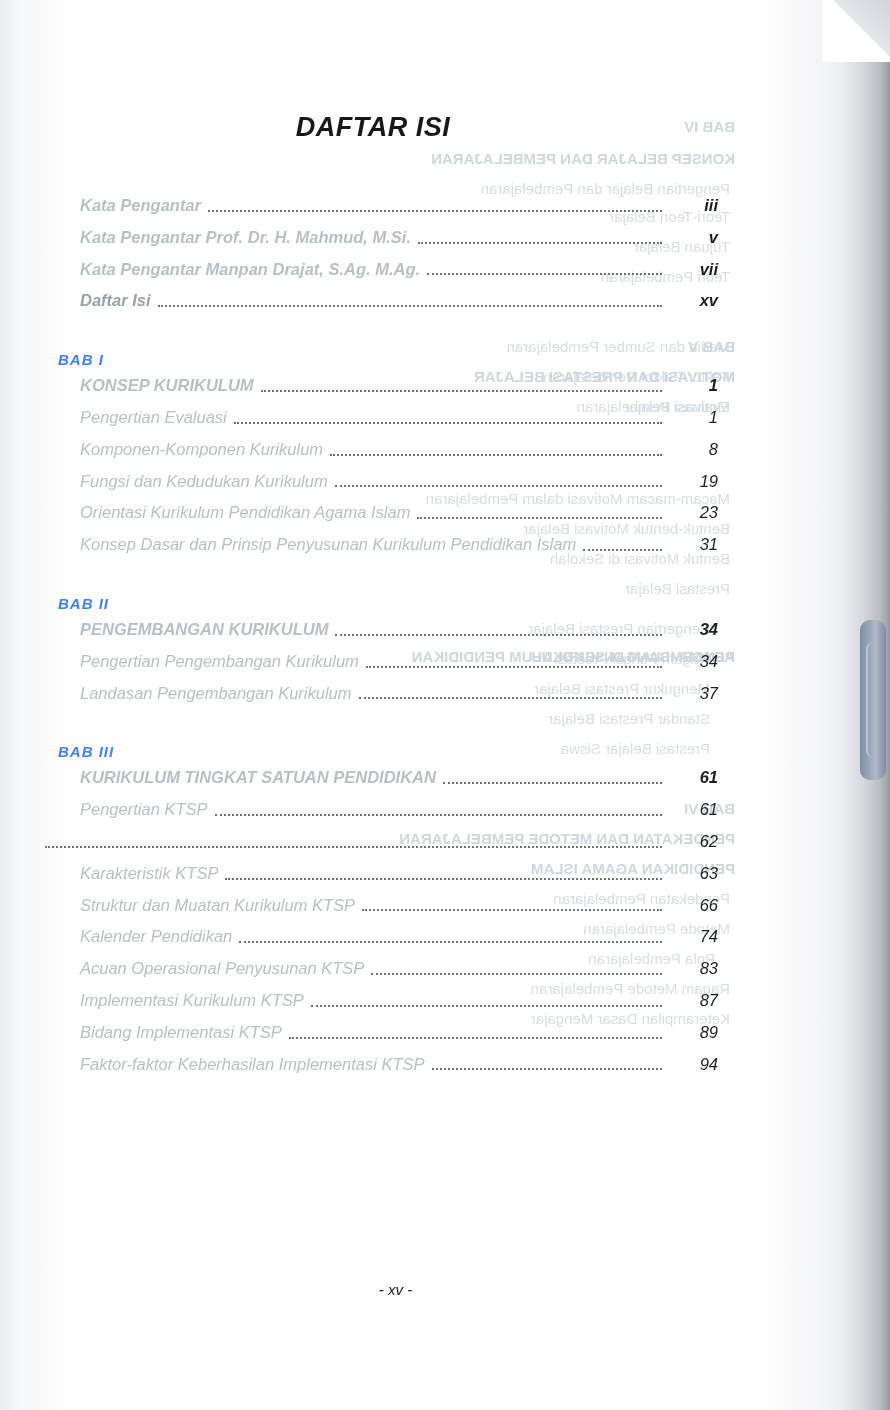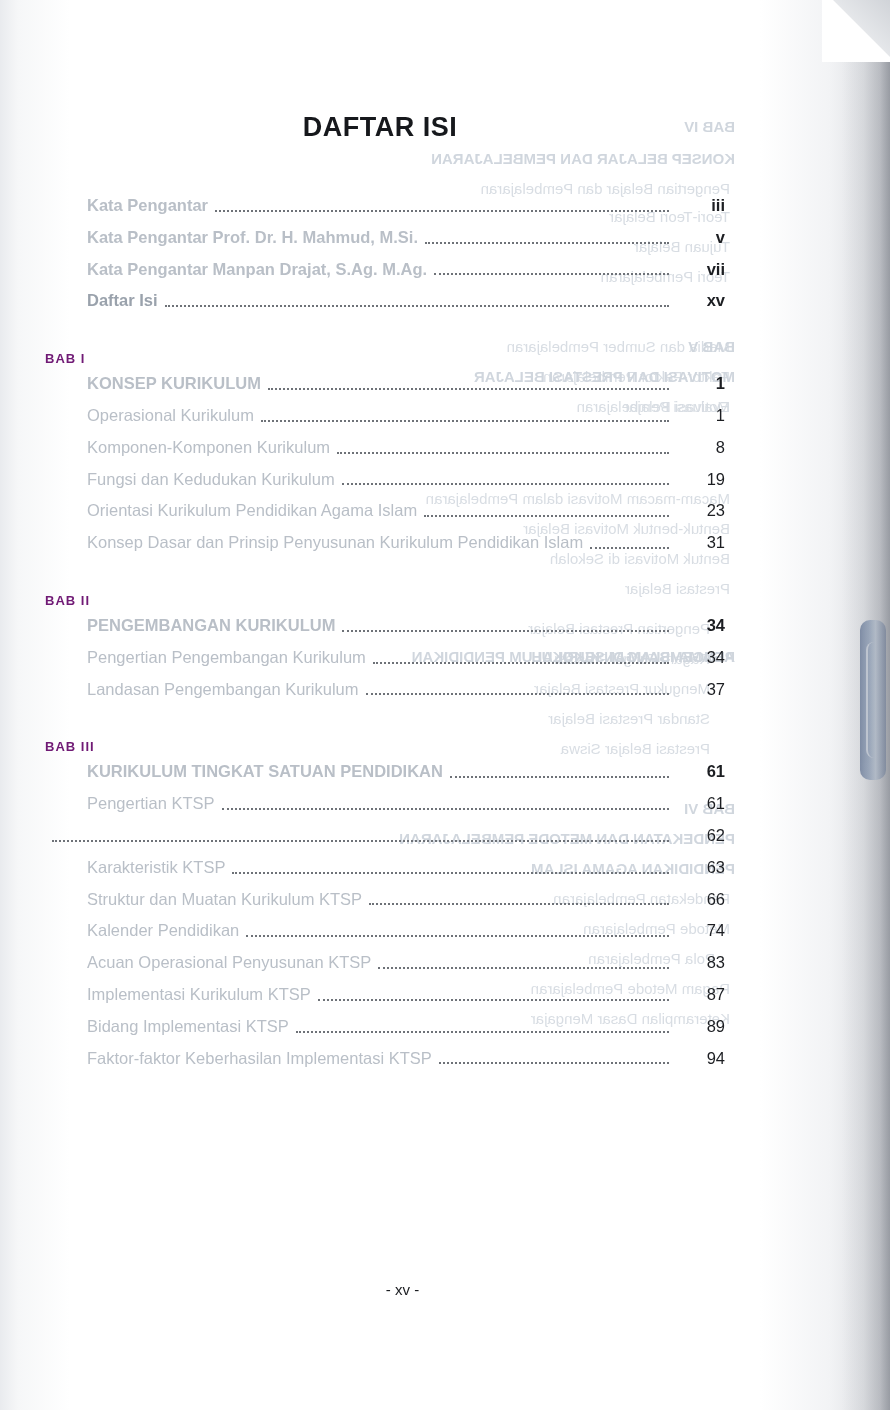--- a/index.html
+++ b/index.html
@@ -74,22 +74,22 @@
   .bleed .bl {
     position: absolute;
     white-space: nowrap;
     font-family: "Liberation Sans", sans-serif;
   }
   .bleed .b-strong { font-weight: bold; color: #aab5c3; }
 
   
   .content {
     position: absolute;
-    left: 15px; top: 0;
-    width: 840px; height: 1410px;
+    left: 8px; top: 0;
+    width: 840px; height: 1410px; font-style: italic;
   }
   .doc-title {
     position: absolute;
     top: 112px;
     left: 0; right: 0;
     text-align: center;
     font-size: 27px;
     font-weight: bold;
     letter-spacing: 0.5px;
     color: #16181c;
@@ -125,25 +125,26 @@
     padding-left: 6px;
   }
   .row.bold .label, .row.bold .pg { font-weight: bold; }
   .gap { height: 28px; }
 
   
   .fade1 { color: #b9bfc7; }
   .fade2 { color: #9aa2ac; }
 
   .chapter-tag {
-    font-size: 13px;
+    font-size: 15px;
     font-weight: bold;
-    color: #701a75;
+    color: #3b82f6;
     margin-bottom: 8px;
     letter-spacing: 1px;
+    margin-left: 20px;
   }
 
   .folio {
     position: absolute;
     bottom: 112px;
     left: 0; right: 0;
     text-align: center;
     font-size: 15px;
     color: #1c1e22;
     padding-right: 65px;
@@ -216,21 +217,21 @@
           <span class="pg">xv</span>
         </div>
         <div class="gap"></div>
         <div class="chapter-tag">BAB I</div>
         <div class="row bold">
           <span class="label fade1">KONSEP KURIKULUM</span>
           <span class="dots"></span>
           <span class="pg">1</span>
         </div>
         <div class="row">
-          <span class="label fade1">Operasional Kurikulum</span>
+          <span class="label fade1">Pengertian Evaluasi</span>
           <span class="dots"></span>
           <span class="pg">1</span>
         </div>
         <div class="row">
           <span class="label fade1">Komponen-Komponen Kurikulum</span>
           <span class="dots"></span>
           <span class="pg">8</span>
         </div>
         <div class="row">
           <span class="label fade1">Fungsi dan Kedudukan Kurikulum</span>

